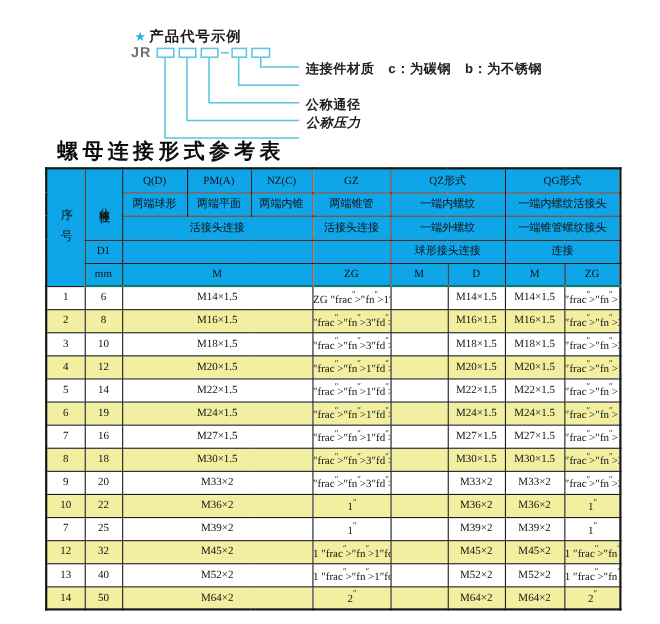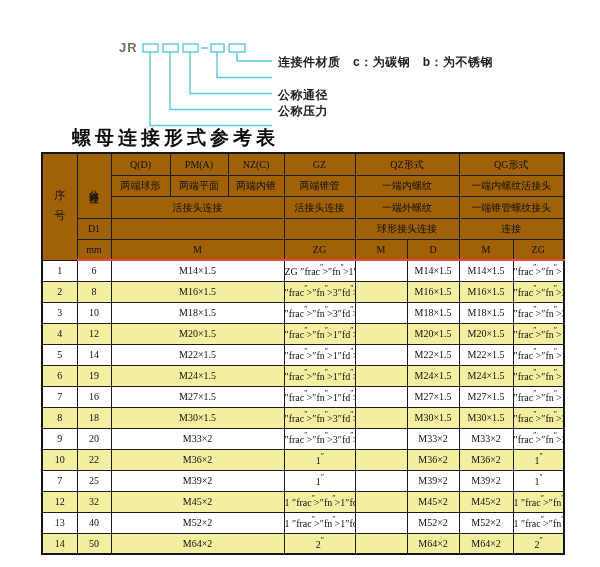--- a/index.html
+++ b/index.html
@@ -16,36 +16,36 @@
   .code-heading .star{color:#29b2e2;margin-right:2px;font-size:12px;}
   .code-prefix{
     position:absolute;left:119px;top:40px;font-family:"Liberation Sans","DejaVu Sans",sans-serif;
     font-weight:bold;font-size:13px;color:#6f6f6f;letter-spacing:1px;text-align:center;
   }
   .code-label{
     position:absolute;left:278px;font-family:"Liberation Sans","DejaVu Sans",sans-serif;
     font-weight:bold;font-size:12px;color:#222;white-space:nowrap;letter-spacing:0.5px;text-align:right;
   }
   .page-title{
-    position:absolute;left:48px;top:125px;font-size:19px;font-weight:bold;color:#0d0d0d;
+    position:absolute;left:28px;top:125px;font-size:19px;font-weight:bold;color:#0d0d0d;
     letter-spacing:4px;white-space:nowrap;font-family:"Liberation Serif","DejaVu Serif",serif;padding-left:24px;
   }
   
   .ref-table{
     position:absolute;left:41px;top:152px;width:522px;
     border-collapse:collapse;table-layout:fixed;
     border:2px solid #161616;
     font-size:10px;line-height:1.1;
   }
   .ref-table td{
     border:1px solid #1c1c1c;text-align:center;vertical-align:middle;padding:0;
     overflow:hidden;white-space:nowrap;
   }
-  .ref-table thead td{background:#a16207;}
-  .ref-table thead tr:last-child td{border-bottom:2px solid #ef4444;}
+  .ref-table thead td{background:#0ea5e9;}
+  .ref-table thead tr:last-child td{border-bottom:2px solid #0f766e;}
   .ref-table tbody tr{height:21px;background:#ffffff;}
   .ref-table tbody tr.alt{background:#f3efa1;}
   .r1{height:22px;} .r2{height:21px;} .r3{height:22px;} .r4{height:21px;margin-top:28px;} .r5{height:21px;}
   .vtext{
     writing-mode:vertical-lr;text-orientation:upright;display:inline-block;
     letter-spacing:2px;font-size:10px;
   }
   .vseq{
     writing-mode:vertical-lr;text-orientation:upright;display:inline-block;
     letter-spacing:21px;font-size:11px;padding-top:4px;
@@ -69,26 +69,29 @@
     </g>
     <g stroke="#5bc6e0" stroke-width="1.4" fill="none">
       <polyline points="237,52 237,61 272,61"></polyline>
       <polyline points="217,52 217,77.5 272,77.5"></polyline>
       <polyline points="190,52 190,93.5 272,93.5"></polyline>
       <polyline points="170,52 170,109.5 272,109.5"></polyline>
       <polyline points="150,52 150,125.5 272,125.5"></polyline>
     </g>
   </svg>
 
+  <div class="code-heading">
+    <span class="star">★</span><span>产品代号示例</span>
+  </div>
 
   <div class="code-prefix">JR</div>
 
   <div class="code-label" style="top:54px;">连接件材质　c：为碳钢　b：为不锈钢</div>
   <div class="code-label" style="top:87px;">公称通径</div>
-  <div class="code-label" style="top:103px;">公称压力</div>
+  <div class="code-label" style="top:103px;font-style:italic;">公称压力</div>
 
   <div class="page-title">螺母连接形式参考表</div>
 
   <table class="ref-table">
     <colgroup>
       <col style="width:35px">
         <col style="width:34px">
         <col style="width:59px">
         <col style="width:58px">
       <col style="width:56px">

